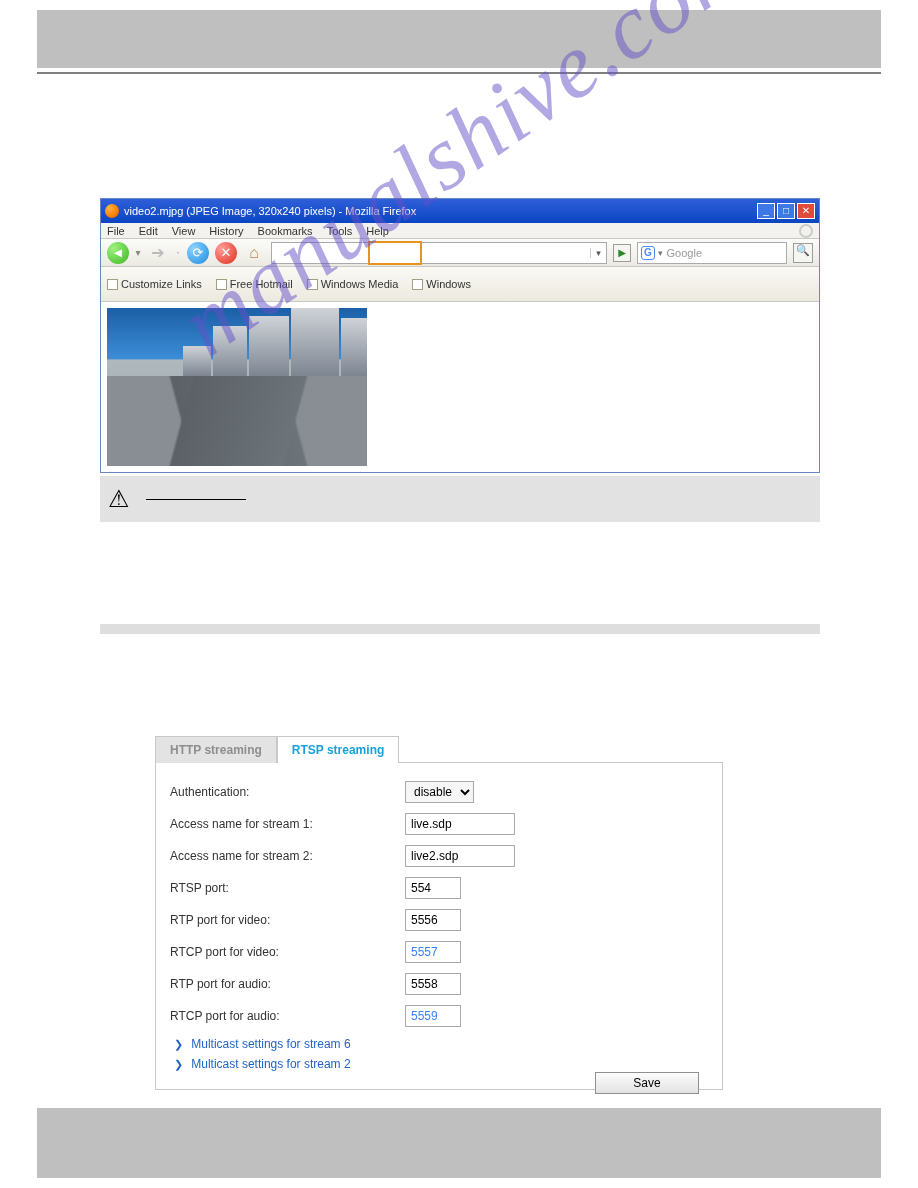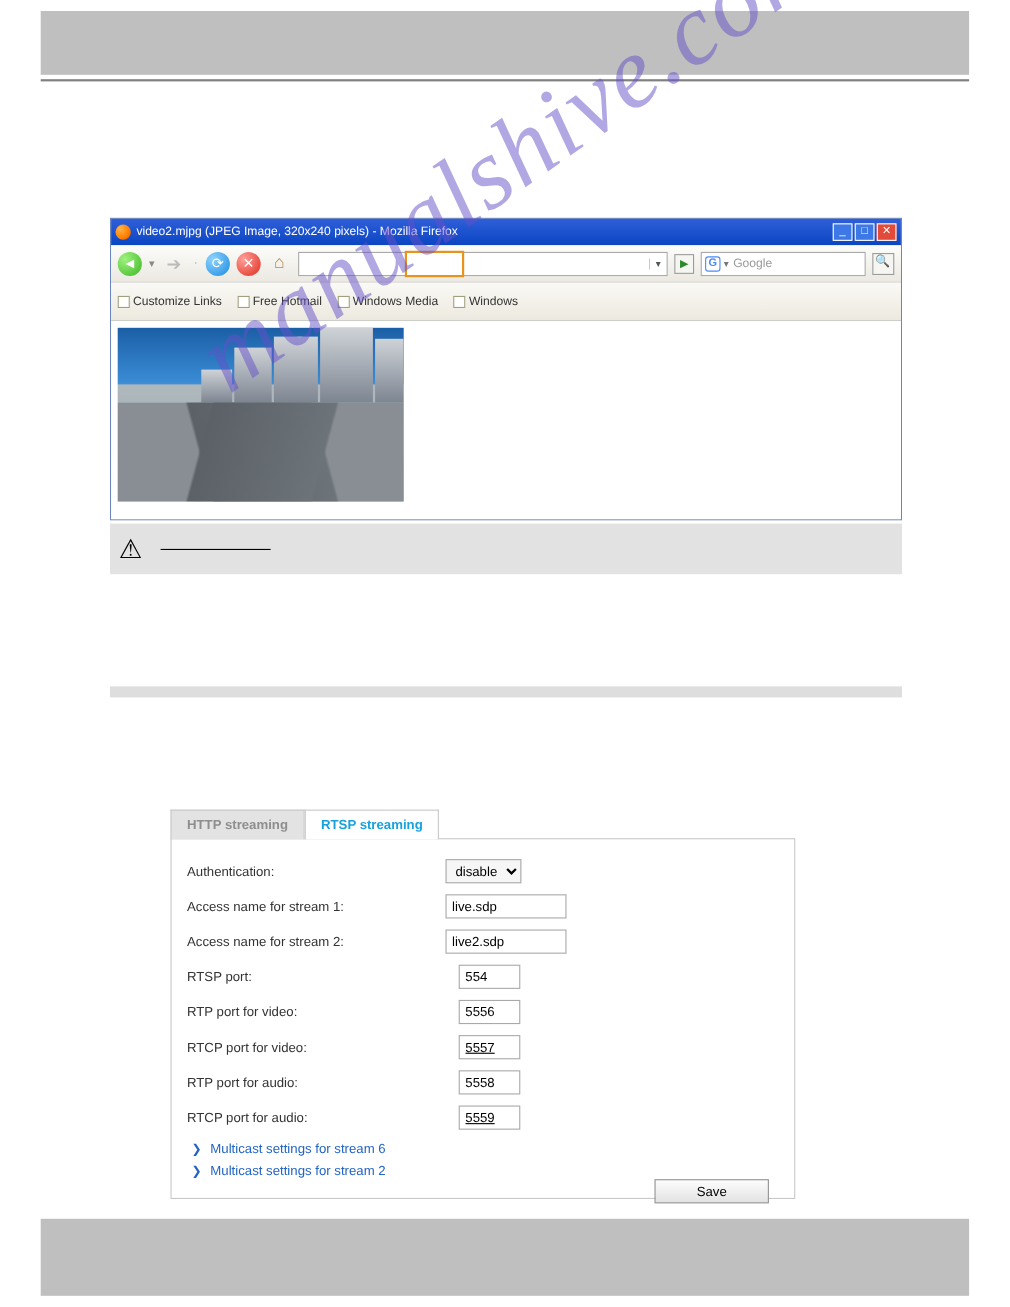--- a/index.html
+++ b/index.html
@@ -291,23 +291,23 @@
     font-size: 12px;
     padding: 1px 4px;
   }
   .inp {
     height: 22px;
     border: 1px solid #a9a9a9;
     background: #fff;
     font-size: 12px;
     padding: 1px 5px;
   }
-  .inp.ro { color: #000000; background: #fff; text-decoration: underline; }
+  .inp.ro { color: #3b82f6; background: #fff; }
   .w110 { width: 110px; }
-  .w60  { width: 56px; margin-left: 12px; }
+  .w60  { width: 56px; }
   .exp {
     display: flex;
     align-items: center;
     gap: 8px;
     font-size: 12px;
     color: #2264c4;
     margin: 6px 0 6px 4px;
   }
   .chevron {
     color: #2264c4;
@@ -359,20 +359,30 @@
   <div class="sec-title para2"></div>
 
   <div class="browser">
     <div class="title-bar">
       <div class="ff-icon"></div>
       <span>video2.mjpg (JPEG Image, 320x240 pixels) - Mozilla Firefox</span>
       <div class="spacer"></div>
       <div class="win-btn minb">_</div>
       <div class="win-btn maxb">□</div>
       <div class="win-btn clsb">✕</div>
+    </div>
+    <div class="menu-bar">
+      <span>File</span>
+      <span>Edit</span>
+      <span>View</span>
+      <span>History</span>
+      <span>Bookmarks</span>
+      <span>Tools</span>
+      <span>Help</span>
+      <div class="throbber"></div>
     </div>
     <div class="nav-bar">
       <div class="nav-icn backbtn">◄</div>
       <div class="sep">▾</div>
       <div class="nav-icn fwdbtn">➔</div>
       <div class="sep">·</div>
       <div class="nav-icn reloadbtn">⟳</div>
       <div class="nav-icn stopbtn">✕</div>
       <div class="nav-icn homebtn">⌂</div>
       <div class="urlbar">

